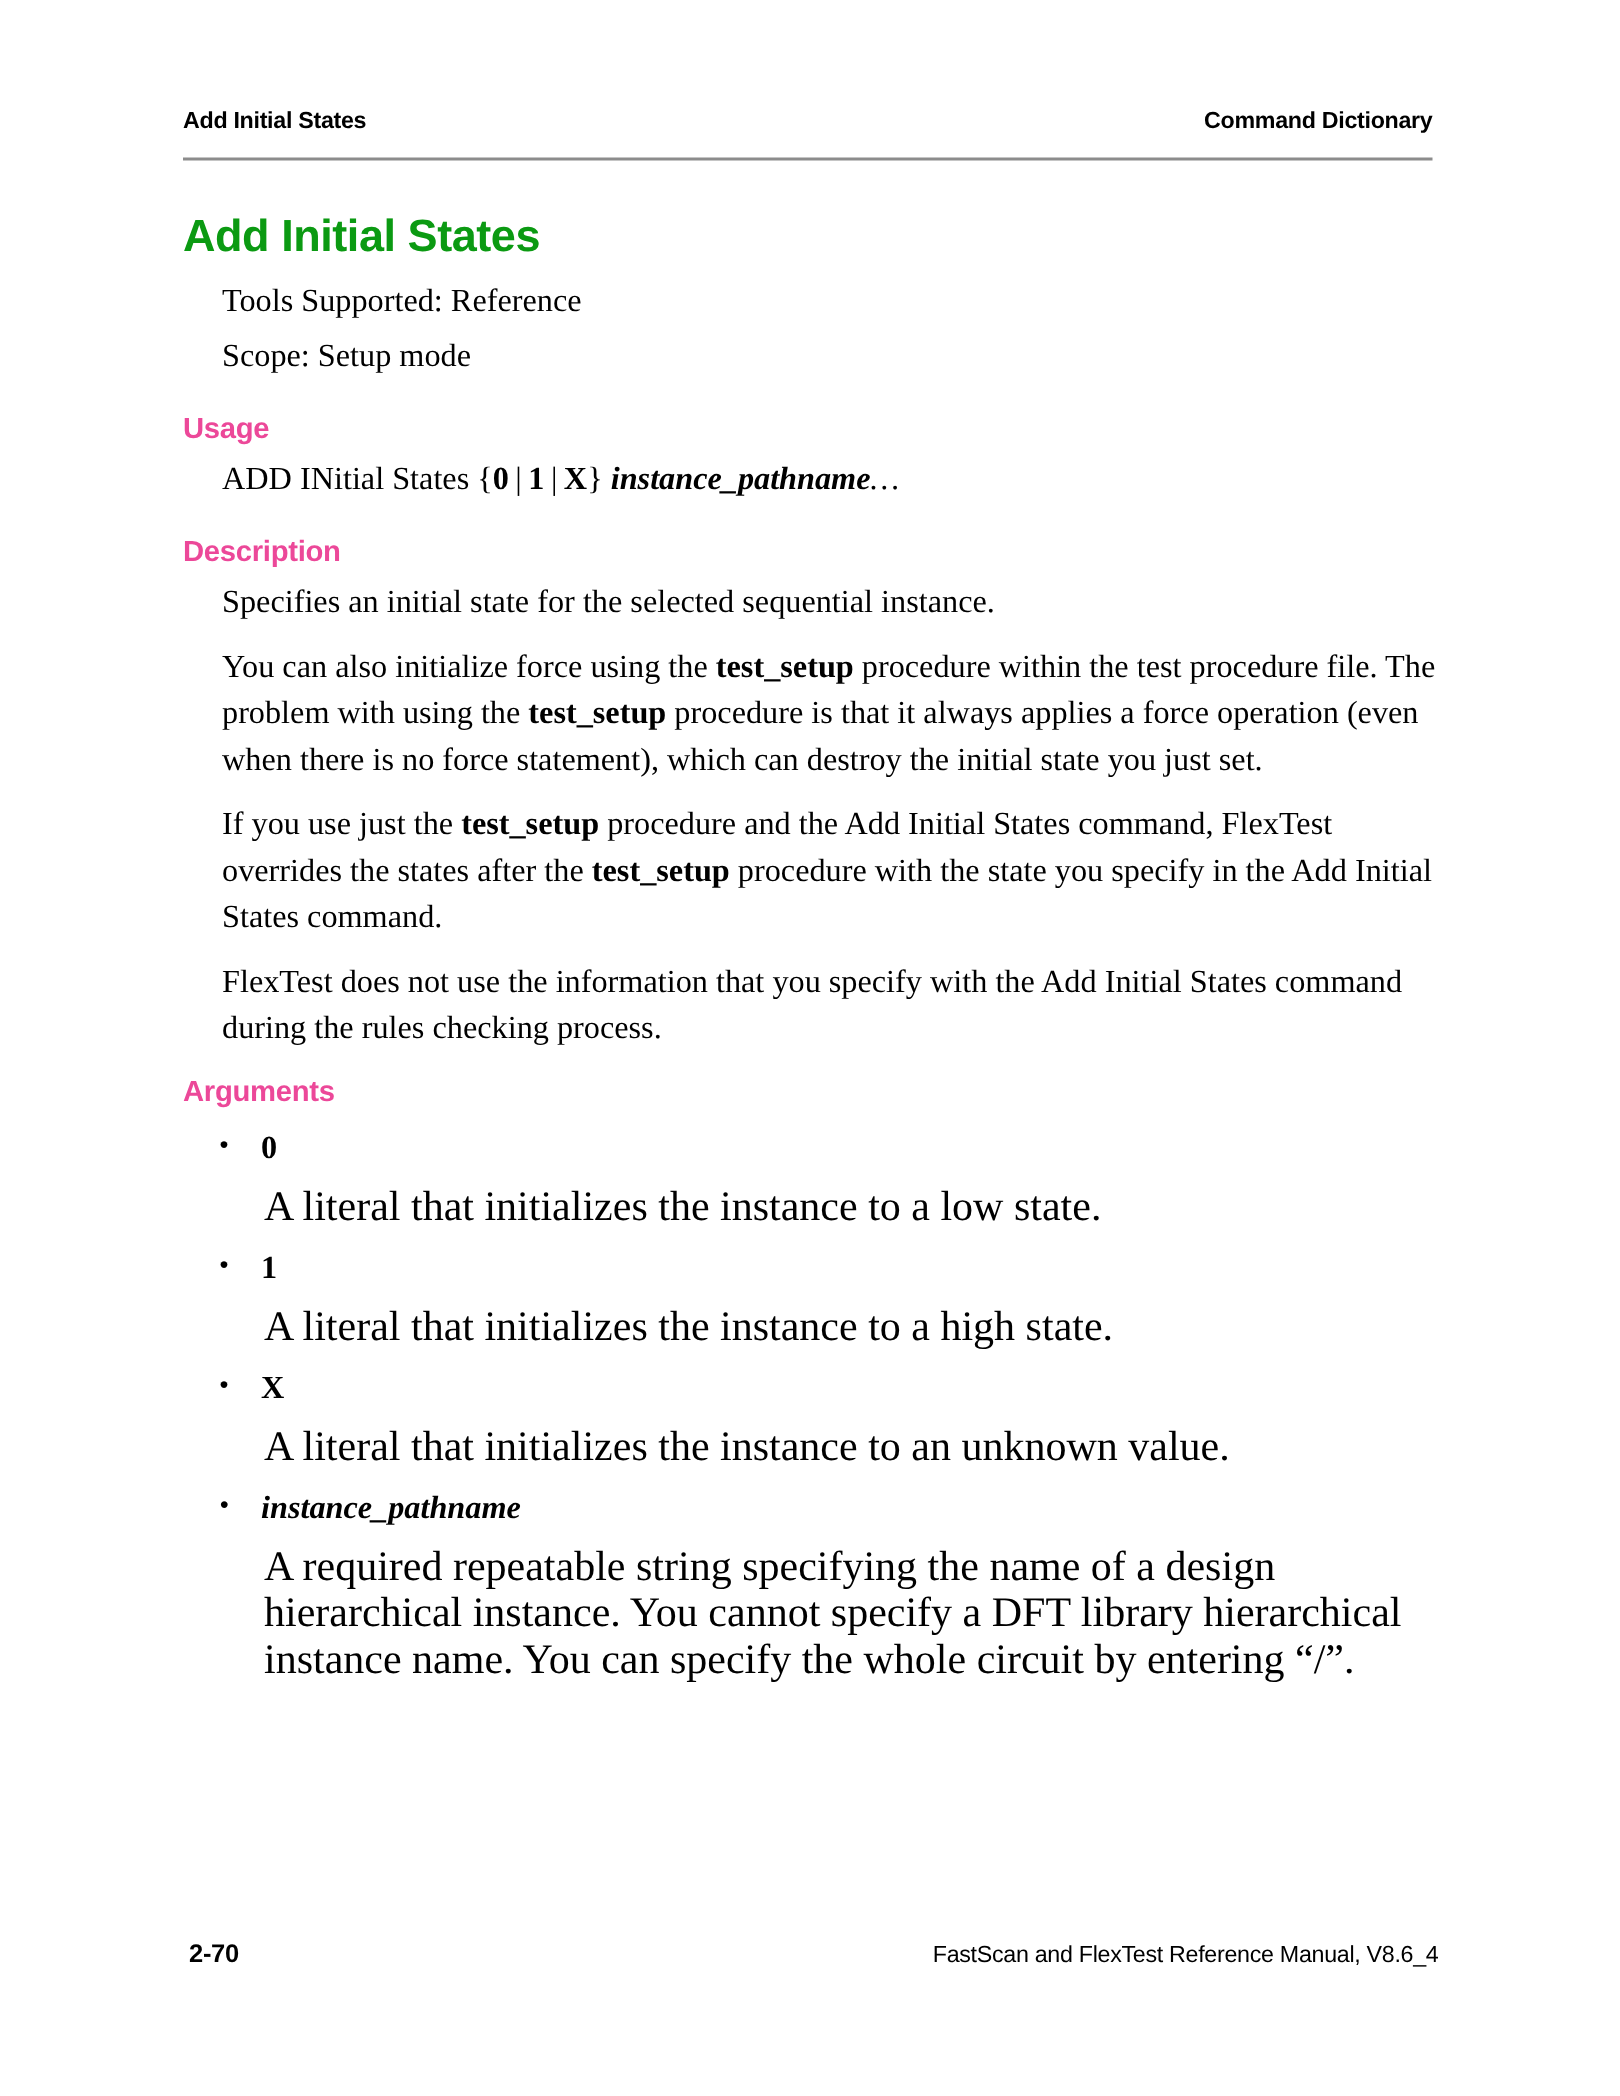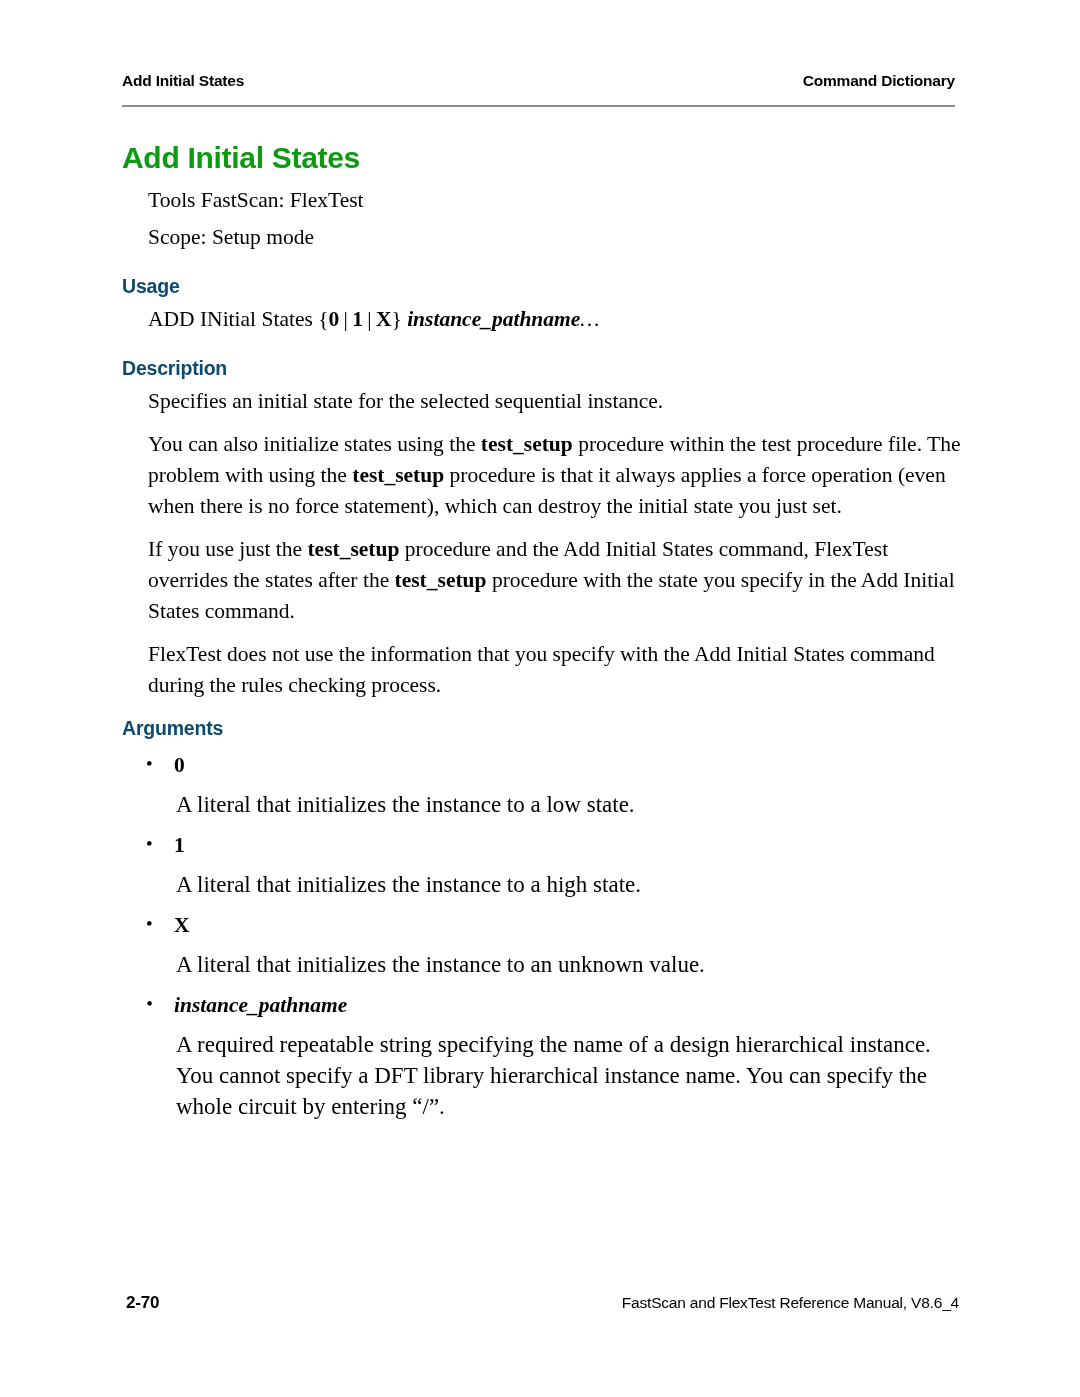--- a/index.html
+++ b/index.html
@@ -69,21 +69,21 @@
     color: #0b9a12;
     margin: 0 0 10px 0;
     letter-spacing: -0.3px;
     line-height: 1.18;
   }
 
   h2.section-head {
     font-family: "Liberation Sans", sans-serif;
     font-weight: bold;
     font-size: 19.5px;
-    color: #0c4a6e;
+    color: #ec4899;
     margin: 22px 0 6px 0;
     letter-spacing: -0.2px;
   }
   h2.section-head.tight-top { margin-top: 16px; }
 
   p.body {
     font-size: 21.5px;
     line-height: 31px;
     margin: 0 0 12px 0;
     padding-left: 26px;
@@ -126,21 +126,21 @@
     top: -1px;
     font-size: 19px;
     font-weight: normal;
     line-height: 30px;
   }
   .arg-term.italic-term {
     font-style: italic;
   }
   .arg-desc {
     padding-left: 54px;
-    font-size: 23px;
+    font-size: 28px;
     line-height: 31px;
     margin: 9px 0 0 0;
   }
 
   
   .run-footer {
     position: absolute;
     left: 126px;
     top: 1293px;
     width: 833px;
@@ -167,30 +167,30 @@
   <div class="run-header">
     <span class="left">Add Initial States</span>
     <span class="right">Command Dictionary</span>
   </div>
   <div class="header-rule"></div>
 
   <div class="content">
 
     <h1 class="doc-title">Add Initial States</h1>
 
-    <p class="body lead-line">Tools FastScan: FlexTest</p>
+    <p class="body lead-line">Tools Supported: Reference</p>
     <p class="body">Scope: Setup mode</p>
 
     <h2 class="section-head">Usage</h2>
     <p class="usage"><span>ADD INitial States</span><span>&nbsp;</span><span>{</span><span class="b">0</span><span> </span><span>|</span><span> </span><span class="b">1</span><span> </span><span>|</span><span> </span><span class="b">X</span><span>}</span><span>&nbsp;</span><span class="bi">instance_pathname</span><span class="i">…</span></p>
 
     <h2 class="section-head">Description</h2>
     <div>
       <p class="body"><span>Specifies an initial state for the selected sequential instance.</span></p>
-      <p class="body"><span>You can also initialize states using the </span><span class="b">test_setup</span><span> procedure within the test procedure file. The problem with using the </span><span class="b">test_setup</span><span> procedure is that it always applies a force operation (even when there is no force statement), which can destroy the initial state you just set.</span></p>
+      <p class="body"><span>You can also initialize force using the </span><span class="b">test_setup</span><span> procedure within the test procedure file. The problem with using the </span><span class="b">test_setup</span><span> procedure is that it always applies a force operation (even when there is no force statement), which can destroy the initial state you just set.</span></p>
       <p class="body"><span>If you use just the </span><span class="b">test_setup</span><span> procedure and the Add Initial States command, FlexTest overrides the states after the </span><span class="b">test_setup</span><span> procedure with the state you specify in the Add Initial States command.</span></p>
       <p class="body"><span>FlexTest does not use the information that you specify with the Add Initial States command during the rules checking process.</span></p>
     </div>
 
     <h2 class="section-head tight-top">Arguments</h2>
     <ul class="arg-list">
       <li>
         <div class="arg-term">0</div>
         <p class="arg-desc">A literal that initializes the instance to a low state.</p>
       </li>

